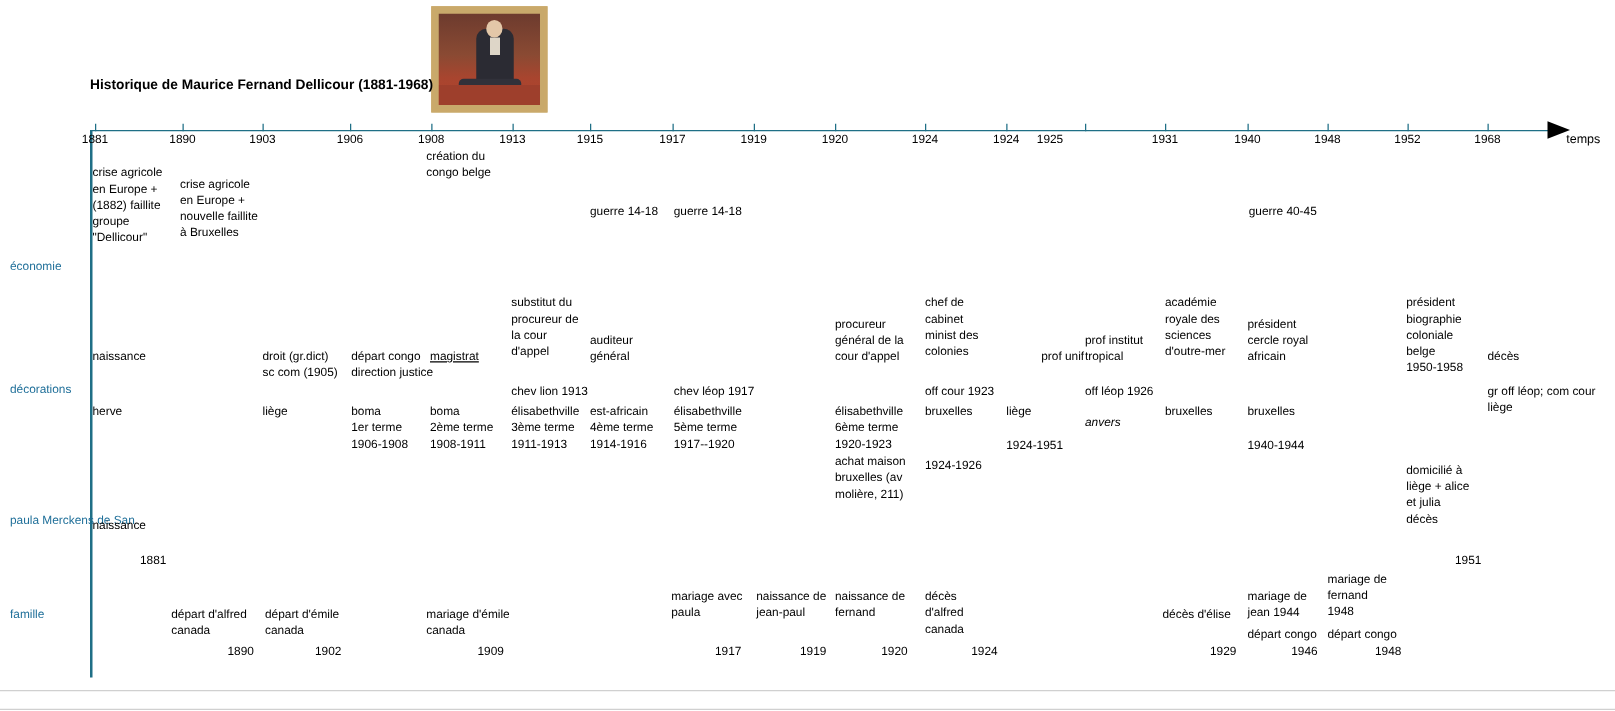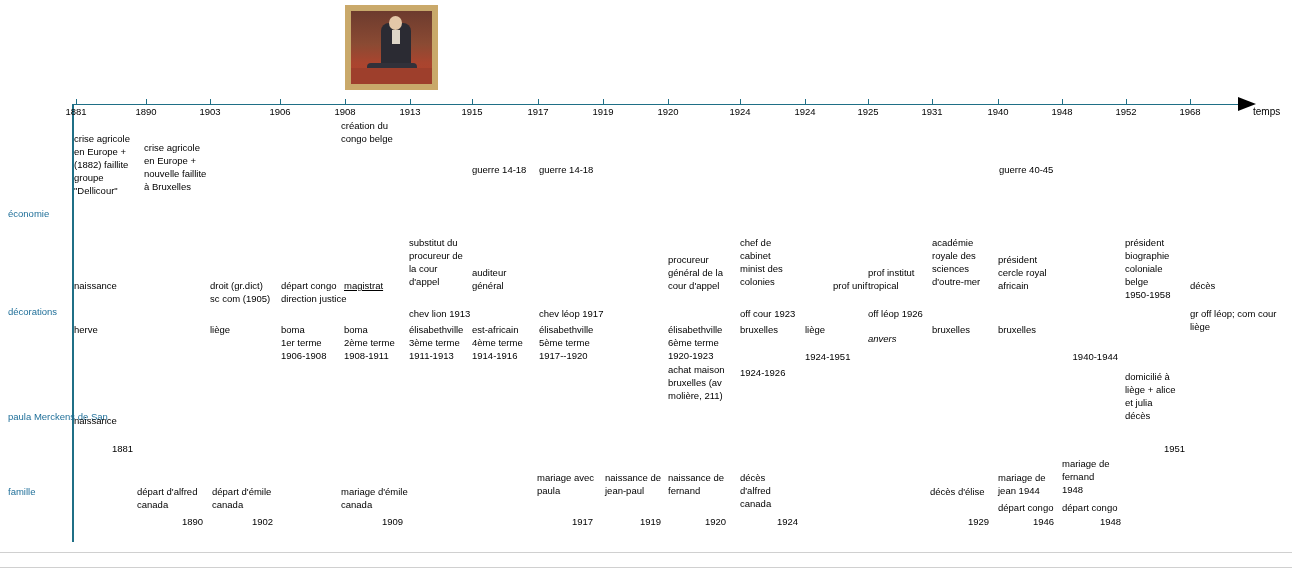--- a/index.html
+++ b/index.html
@@ -154,20 +154,21 @@
   <div class="abs" id="portrait">
     <div class="frame-inner">
       <div class="fig-body"></div>
       <div class="fig-shirt"></div>
       <div class="fig-head"></div>
       <div class="fig-leg"></div>
       <div class="floor"></div>
     </div>
   </div>
 
+  <div class="abs" id="chart-title">Historique de Maurice Fernand Dellicour (1881-1968)</div>
 
   <div class="abs" id="axis-horizontal"></div>
   <div class="abs" id="axis-arrow"></div>
   <div class="abs" id="axis-label-temps">temps</div>
   <div class="abs" id="axis-vertical"></div>
 
   <div id="ticks-layer">
       <div class="tick" style="left: 76px;"></div>
       <div class="tick-label" style="left: 54px;">1881</div>
       <div class="tick" style="left: 146px;"></div>
@@ -186,21 +187,21 @@
       <div class="tick-label" style="left: 516px;">1917</div>
       <div class="tick" style="left: 603px;"></div>
       <div class="tick-label" style="left: 581px;">1919</div>
       <div class="tick" style="left: 668px;"></div>
       <div class="tick-label" style="left: 646px;">1920</div>
       <div class="tick" style="left: 740px;"></div>
       <div class="tick-label" style="left: 718px;">1924</div>
       <div class="tick" style="left: 805px;"></div>
       <div class="tick-label" style="left: 783px;">1924</div>
       <div class="tick" style="left: 868px;"></div>
-      <div class="tick-label" style="left: 846px; text-align: center;">1925</div>
+      <div class="tick-label" style="left: 818px; text-align: center;">1925</div>
       <div class="tick" style="left: 932px;"></div>
       <div class="tick-label" style="left: 910px;">1931</div>
       <div class="tick" style="left: 998px;"></div>
       <div class="tick-label" style="left: 976px;">1940</div>
       <div class="tick" style="left: 1062px;"></div>
       <div class="tick-label" style="left: 1040px;">1948</div>
       <div class="tick" style="left: 1126px;"></div>
       <div class="tick-label" style="left: 1104px;">1952</div>
       <div class="tick" style="left: 1190px;"></div>
       <div class="tick-label" style="left: 1168px;">1968</div>
@@ -286,21 +287,21 @@
       <div class="cell" style="left: 868px; top: 332px; width: 60px; font-style: italic;">anvers</div>
       <div class="cell" style="left: 932px; top: 236px; width: 72px;">académie
 royale des
 sciences
 d'outre-mer</div>
       <div class="cell" style="left: 932px; top: 323px; width: 60px;">bruxelles</div>
       <div class="cell" style="left: 998px; top: 253px; width: 74px;">président
 cercle royal
 africain</div>
       <div class="cell" style="left: 998px; top: 323px; width: 60px;">bruxelles</div>
-      <div class="cell" style="left: 1048px; top: 350px; width: 70px; text-align: right;">1940-1944</div>
+      <div class="cell" style="left: 998px; top: 350px; width: 70px;">1940-1944</div>
       <div class="cell" style="left: 1125px; top: 236px; width: 76px;">président
 biographie
 coloniale
 belge
 1950-1958</div>
       <div class="cell" style="left: 1125px; top: 370px; width: 72px;">domicilié à
 liège + alice
 et julia
 décès</div>
       <div class="cell" style="left: 1190px; top: 279px; width: 70px;">décès</div>

